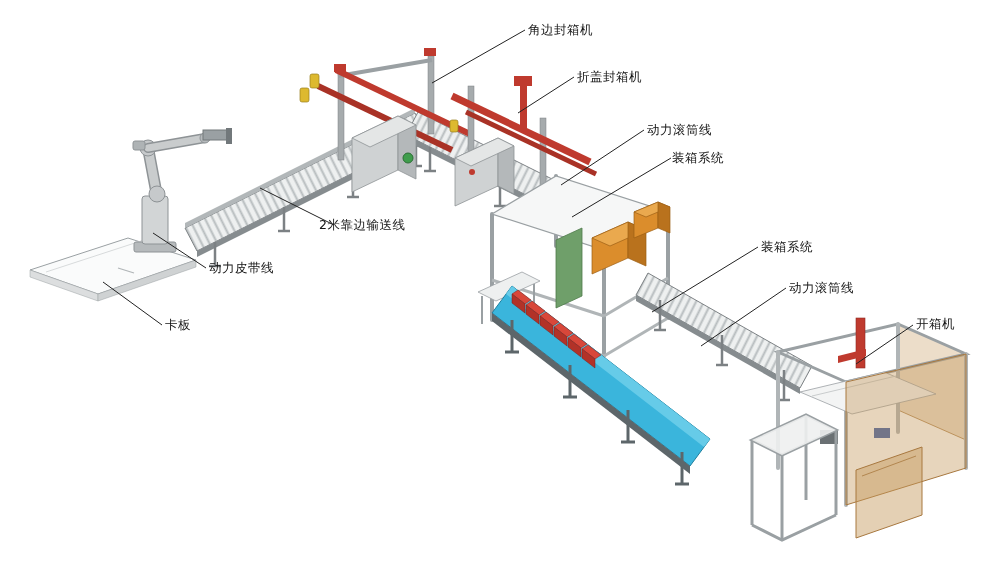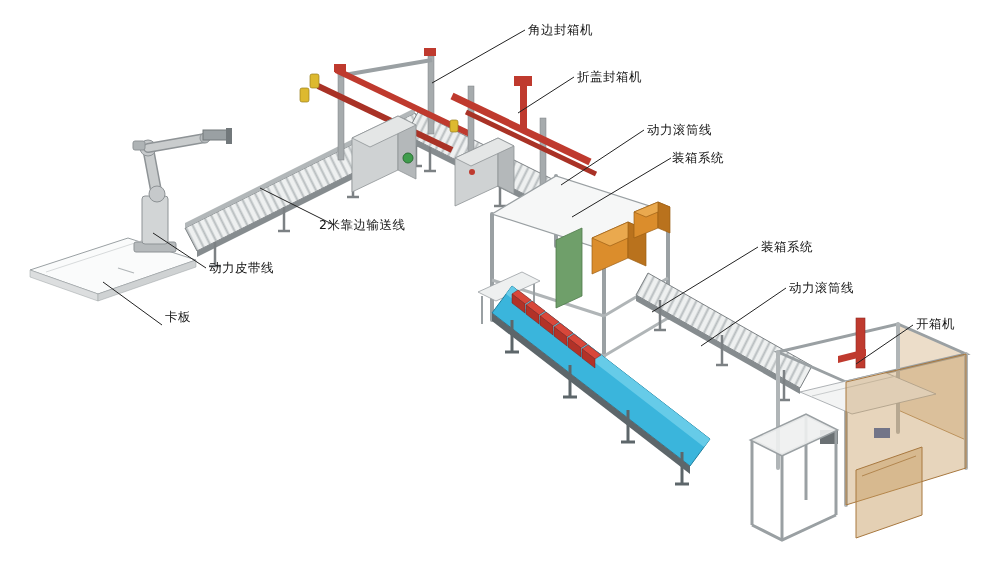--- a/index.html
+++ b/index.html
@@ -257,15 +257,15 @@
 
   <div class="lbl" style="left:528px;top:23px">角边封箱机</div>
   <div class="lbl" style="left:577px;top:70px">折盖封箱机</div>
   <div class="lbl" style="left:647px;top:123px">动力滚筒线</div>
   <div class="lbl" style="left:672px;top:151px">装箱系统</div>
   <div class="lbl" style="left:761px;top:240px">装箱系统</div>
   <div class="lbl" style="left:789px;top:281px">动力滚筒线</div>
   <div class="lbl" style="left:916px;top:317px">开箱机</div>
   <div class="lbl" style="left:319px;top:218px">2米靠边输送线</div>
   <div class="lbl" style="left:209px;top:261px">动力皮带线</div>
-  <div class="lbl" style="left:165px;top:310px">卡板</div>
+  <div class="lbl" style="left:165px;top:318px">卡板</div>
 
 </div>
 
 </body></html>

